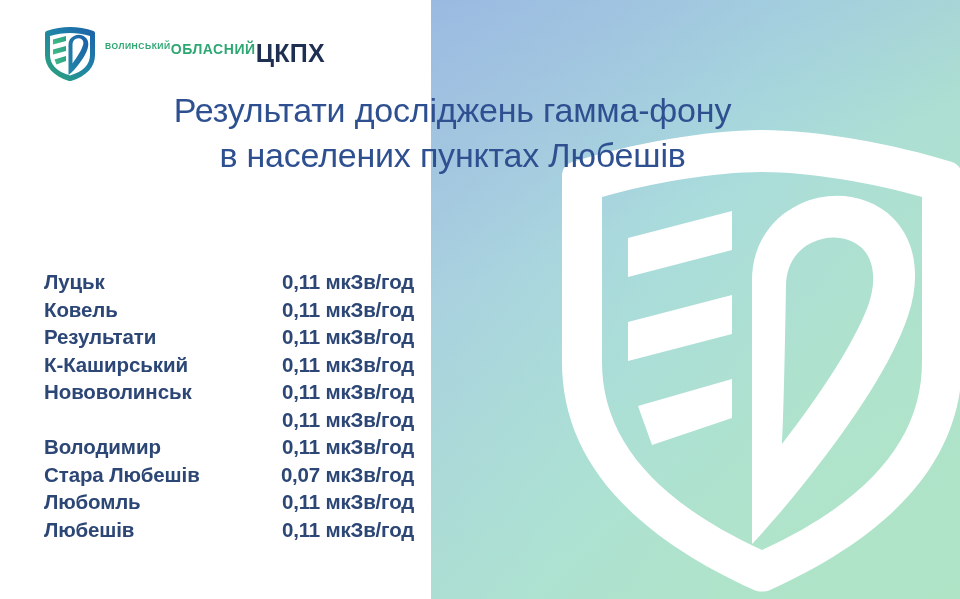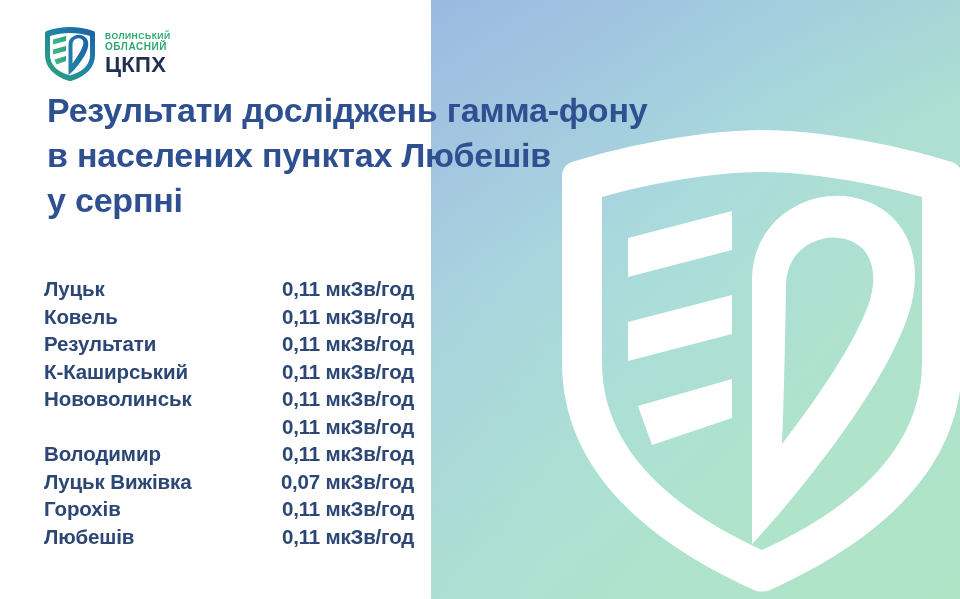--- a/index.html
+++ b/index.html
@@ -73,69 +73,68 @@
     align-items: center;
     gap: 9px;
   }
   .logo-mark {
     width: 52px;
     height: 56px;
     flex: 0 0 auto;
   }
   .logo-text {
     display: flex;
-    flex-direction: column;
+    flex-direction: row;
     justify-content: center;
     line-height: 1;
   }
   .logo-sub {
     font-size: 8.5px;
     font-weight: bold;
     letter-spacing: 0.55px;
     color: #2EA773;
     text-transform: uppercase;
     margin-bottom: 2px;
   }
   .logo-sub2 {
-    font-size: 10px;
+    font-size: 14px;
     font-weight: bold;
     letter-spacing: 0.55px;
     color: #2EA773;
     text-transform: uppercase;
     margin-bottom: 3px;
   }
   .logo-main {
-    font-size: 22px;
+    font-size: 25px;
     font-weight: bold;
     letter-spacing: 0.3px;
     color: #1F2F52;
     line-height: 0.95;
   }
 
   
   .title {
     position: absolute;
     left: 0;
     top: 88px;
     width: 905px;
-    text-align: left;
+    text-align: center;
     color: #2E5091;
     font-size: 34px;
-    font-weight: bold;
+    font-weight: normal;
     line-height: 1.33;
     letter-spacing: -0.2px;
-    padding-left: 47px;
   }
   .title-line { display: block; white-space: nowrap; }
 
   
   .readings {
     position: absolute;
     left: 44px;
-    top: 277px;
+    top: 270px;
     width: 370px;
   }
   .reading-row {
     display: flex;
     align-items: baseline;
     height: 27.5px;
   }
   .reading-city {
     flex: 0 0 208px;
     color: #2C4675;
@@ -283,21 +282,20 @@
     <div class="logo-text">
       <span class="logo-sub">ВОЛИНСЬКИЙ</span>
       <span class="logo-sub2">ОБЛАСНИЙ</span>
       <span class="logo-main">ЦКПХ</span>
     </div>
   </div>
 
   <div class="title">
     <span class="title-line">Результати досліджень гамма-фону</span>
     <span class="title-line">в населених пунктах Любешів</span>
-    <span class="title-line">у серпні</span>
   </div>
 
   <div class="readings" id="readings-list">
       <div class="reading-row">
         <span class="reading-city">Луцьк</span>
         <span class="reading-value">0,11 мкЗв/год</span>
       </div>
       <div class="reading-row">
         <span class="reading-city">Ковель</span>
         <span class="reading-value">0,11 мкЗв/год</span>
@@ -315,25 +313,25 @@
         <span class="reading-value">0,11 мкЗв/год</span>
       </div>
       <div class="reading-row">
         <span class="reading-value">0,11 мкЗв/год</span>
       </div>
       <div class="reading-row">
         <span class="reading-city">Володимир</span>
         <span class="reading-value">0,11 мкЗв/год</span>
       </div>
       <div class="reading-row">
-        <span class="reading-city">Луцьк Вижівка</span>
+        <span class="reading-city">Стара Любешів</span>
         <span class="reading-value">0,07 мкЗв/год</span>
       </div>
       <div class="reading-row">
-        <span class="reading-city">Горохів</span>
+        <span class="reading-city">Любомль</span>
         <span class="reading-value">0,11 мкЗв/год</span>
       </div>
       <div class="reading-row">
         <span class="reading-city">Любешів</span>
         <span class="reading-value">0,11 мкЗв/год</span>
       </div>
     </div>
 
 </div>
 

